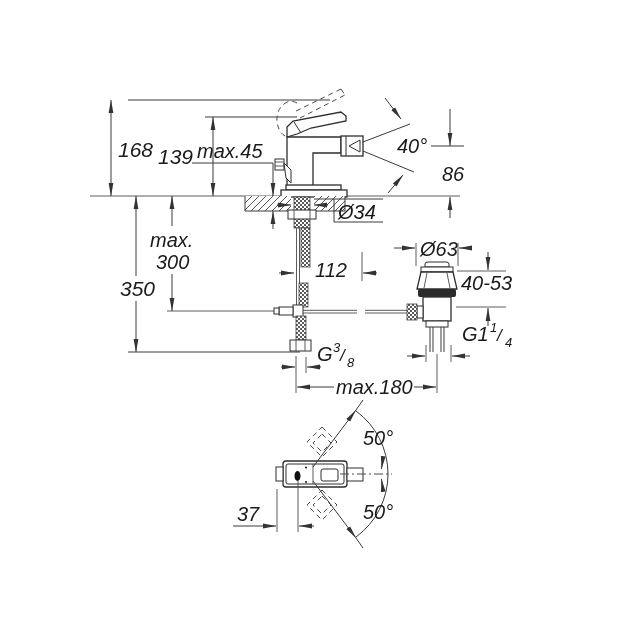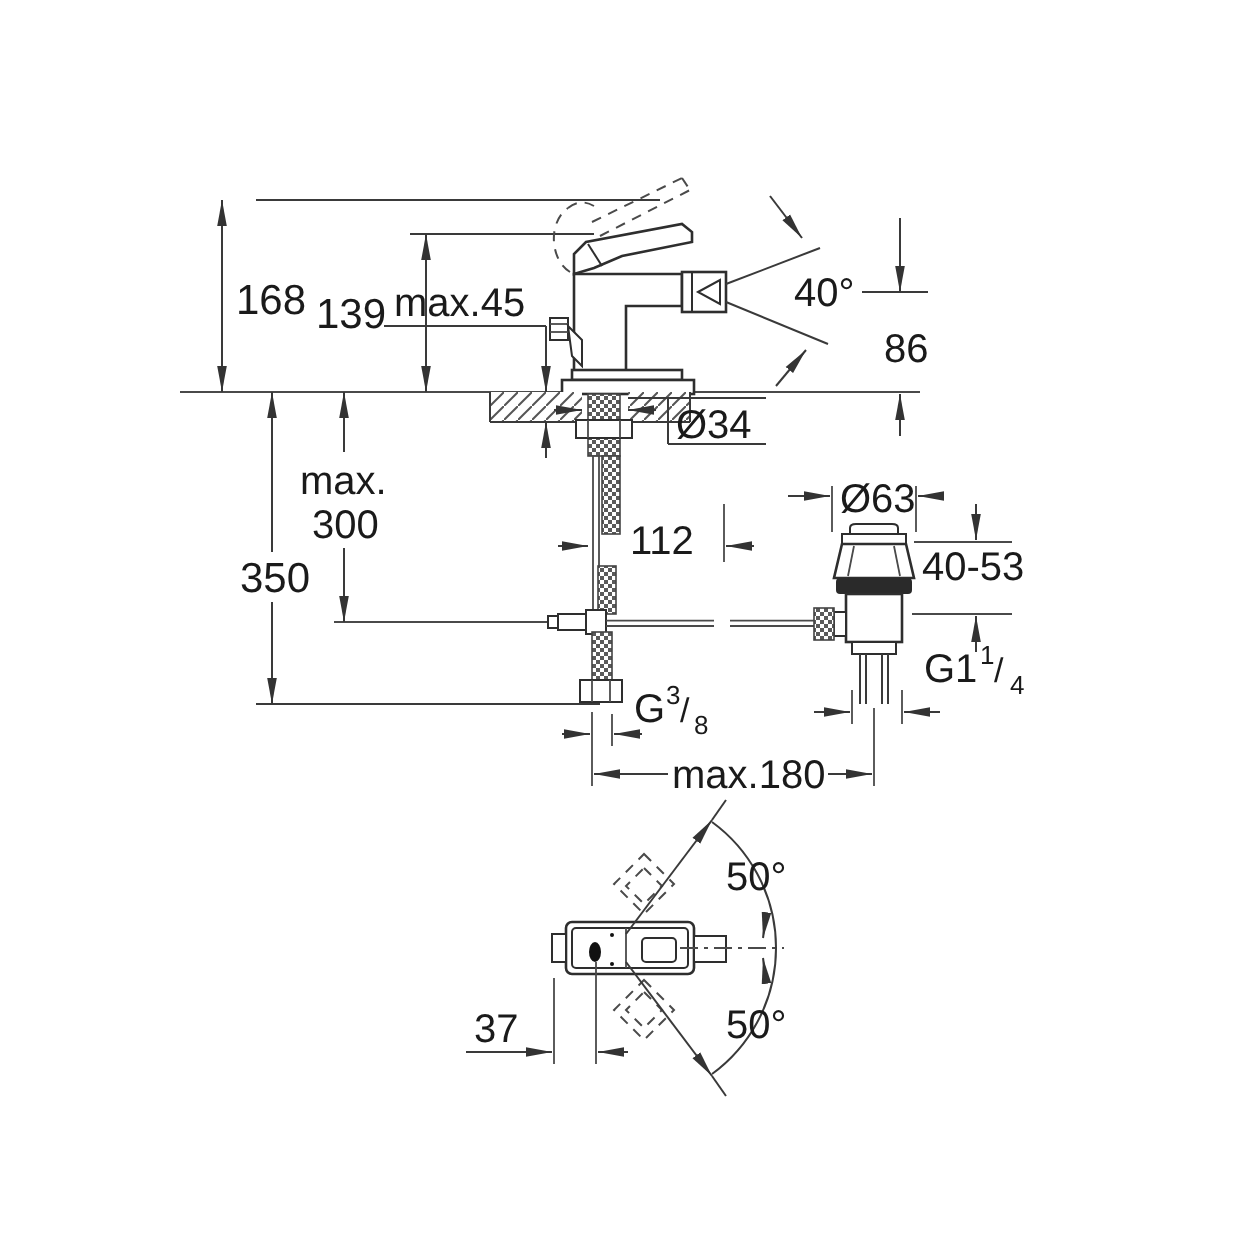--- a/index.html
+++ b/index.html
@@ -1,16 +1,16 @@
 <!DOCTYPE html>
 <html><head>
 <meta charset="utf-8">
 <style>
   html,body{margin:0;padding:0;background:#ffffff;}
-  .stage{width:630px;height:630px;position:relative;background:#ffffff;overflow:hidden;}
+  .stage{width:630px;height:630px;position:relative;background:#ffffff;overflow:hidden;font-style:italic;}
   svg{display:block;}
   text{font-family:"Liberation Sans","DejaVu Sans",sans-serif;fill:#1a1a1a;}
   .ln{stroke:#3a3a3a;stroke-width:1;fill:none;}
   .thin{stroke:#4a4a4a;stroke-width:0.9;fill:none;}
   .body{stroke:#2e2e2e;stroke-width:1.3;fill:#ffffff;}
   .body2{stroke:#2e2e2e;stroke-width:1;fill:#ffffff;}
   .dash{stroke:#4a4a4a;stroke-width:1;fill:none;stroke-dasharray:5,4;}
   .cdash{stroke:#4a4a4a;stroke-width:1;fill:none;stroke-dasharray:9,3,2,3;}
 </style>
 </head>

